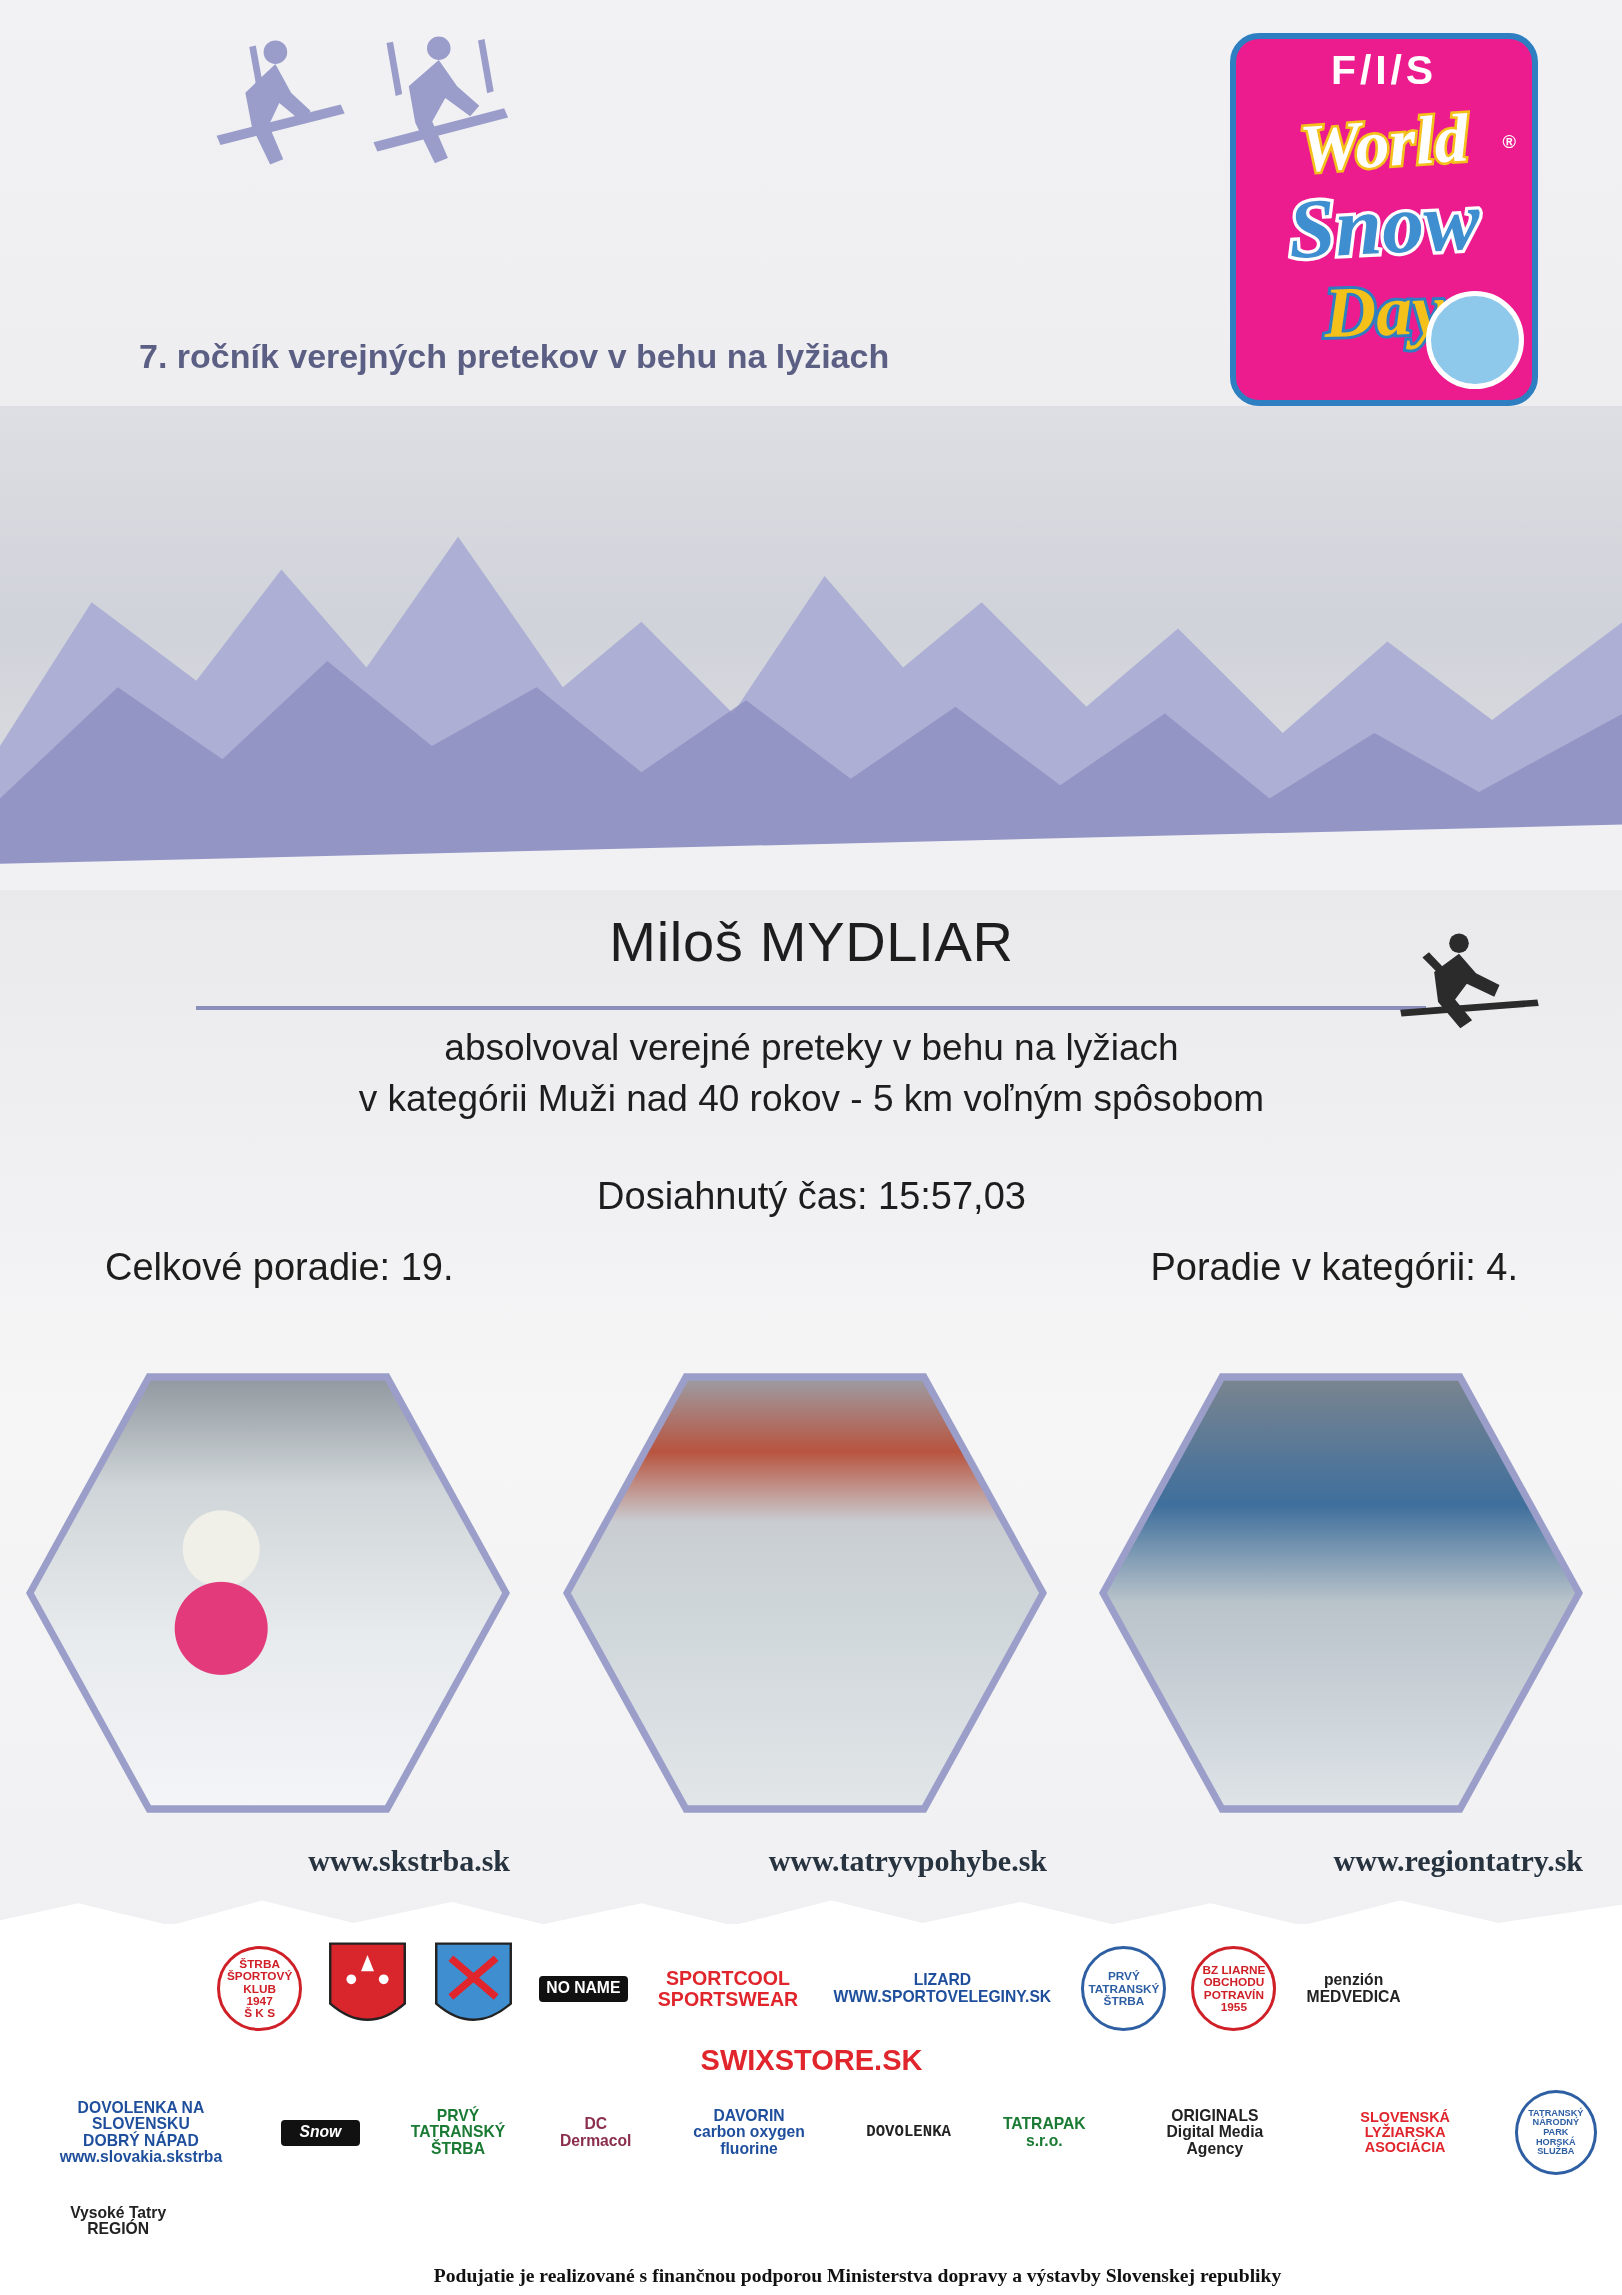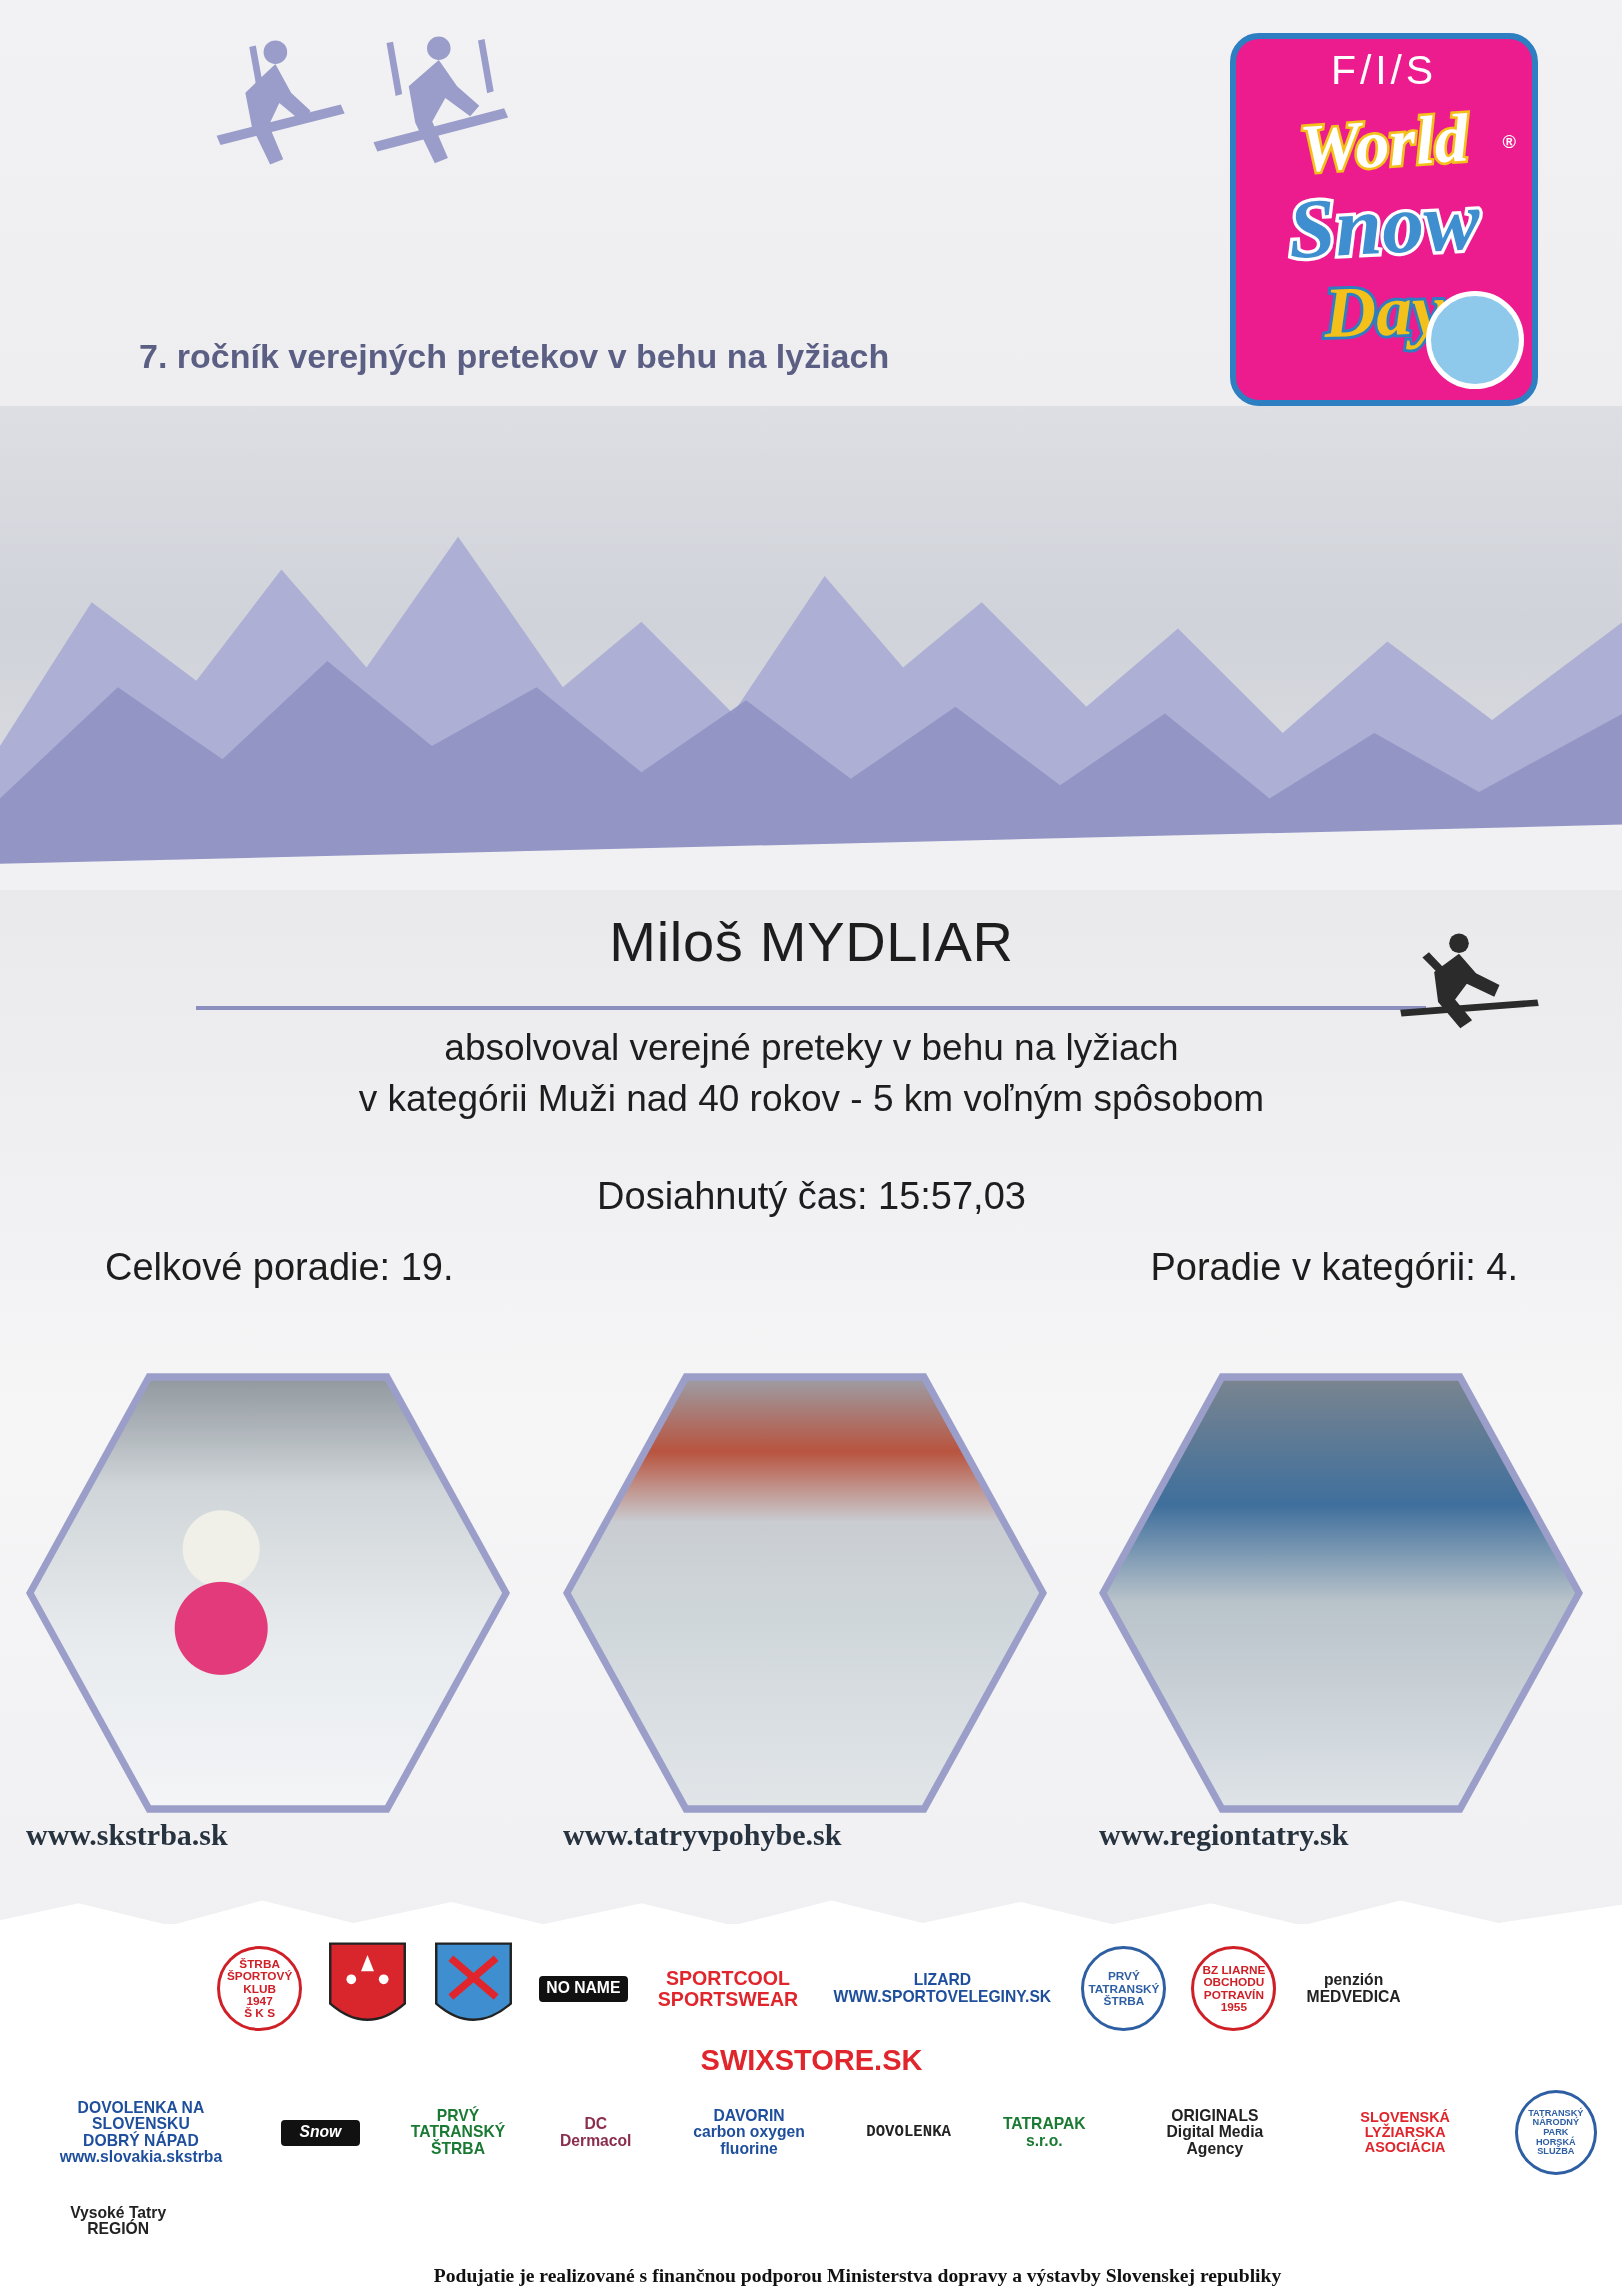--- a/index.html
+++ b/index.html
@@ -72,21 +72,21 @@
     width: 308px; height: 373px;
   }
   .wsd .bg {
     position: absolute; inset: 0;
     border-radius: 29px;
     background: #ec1b8e;
     border: 6.5px solid #2e7fc1;
   }
   .wsd .fis {
     position: absolute; left: 50%; top: 14.4px; transform: translateX(-50%);
-    color: #fff; font-weight: normal; font-size: 41px; letter-spacing: 3.9px;
+    color: #fff; font-weight: bold; font-size: 41px; letter-spacing: 3.9px;
     font-family: "Liberation Sans", sans-serif;
   }
   .wsd .wsd-l1 {
     position: absolute; left: 50%; top: 71px; transform: translateX(-50%) rotate(-4deg);
     font-family: "Liberation Serif", serif; font-style: italic; font-weight: bold;
     font-size: 68px; color: #fff; -webkit-text-stroke: 5.2px #f4c01a; paint-order: stroke fill;
   }
   .wsd .wsd-l2 {
     position: absolute; left: 50%; top: 143px; transform: translateX(-50%) rotate(-3deg);
     font-family: "Liberation Serif", serif; font-style: italic; font-weight: bold;
@@ -166,21 +166,21 @@
       radial-gradient(circle at 40% 40%, #f0efe8 0 38px, rgba(240,239,232,0) 39px),
       linear-gradient(180deg,#8e959c 0%, #cfd5d8 26%, #e8ebee 60%, #f3f5f7 100%);
   }
   .ph2 { background:
       linear-gradient(180deg,#9aa3ad 0%, #b8543f 18%, #c9cdd2 34%, #cfd6da 55%, #e2e6e9 100%);
   }
   .ph3 { background:
       linear-gradient(180deg,#7d868f 0%, #3f6f9c 30%, #b9c3ca 52%, #dfe4e8 100%);
   }
   .site {
-    position: absolute; top: 454px; width: 484px; text-align: left;
+    position: absolute; top: 480px; width: 484px; text-align: right;
     font-family: "Liberation Serif", serif;
     font-weight: bold; font-size: 30px; color: #27333f;
   }
   .site.s1 { left: 26px; }
   .site.s2 { left: 563px; }
   .site.s3 { left: 1099px; }
 
   
   .snowedge {
     position: absolute; left: 0; top: 1894px; width: 1623px; height: 46px;

